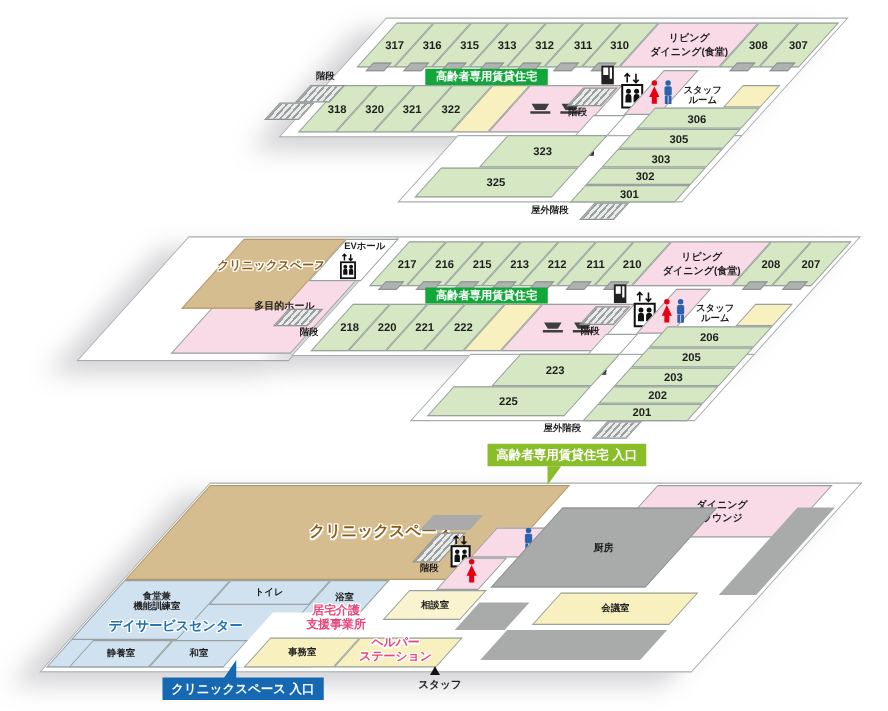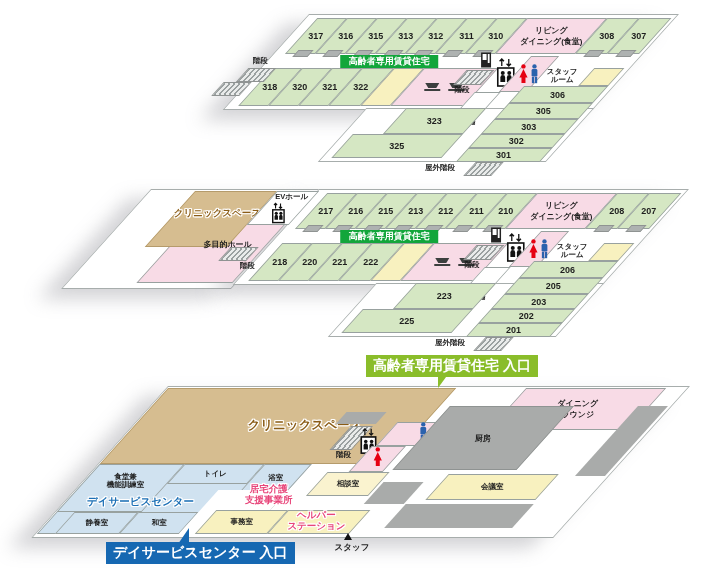--- a/index.html
+++ b/index.html
@@ -19,23 +19,23 @@
        line-height:1.12;white-space:nowrap;}
   .num{font-size:9px;font-weight:bold;color:#1e1e1e;}
   .sm{font-size:8px;font-weight:bold;color:#1e1e1e;}
   .xs{font-size:7.5px;font-weight:bold;color:#1e1e1e;}
   .vert{writing-mode:vertical-rl;letter-spacing:1px;}
   .stair{position:absolute;border:1px solid #8f9392;
          background:repeating-linear-gradient(90deg,#9aa0a0 0 2px,#e9ebea 2px 5px);}
   .badge{position:absolute;transform:skewX(42deg);background:#12a63b;color:#fff;
          font-size:9px;font-weight:bold;display:flex;align-items:center;justify-content:center;
          white-space:nowrap;padding:1px 3px;}
-  .callout{position:absolute;color:#fff;font-size:14px;font-weight:bold;
+  .callout{position:absolute;color:#fff;font-size:10px;font-weight:bold;
            display:flex;align-items:center;justify-content:center;white-space:nowrap;
-           padding:2px 7px;z-index:50;}
+           padding:2px 7px;z-index:50;margin-left:24px;}
   .ot{font-weight:bold;
       text-shadow:-1px -1px 0 #fff,1px -1px 0 #fff,-1px 1px 0 #fff,1px 1px 0 #fff,
                   0 -1px 0 #fff,0 1px 0 #fff,-1px 0 0 #fff,1px 0 0 #fff;}
   .brown{color:#8a5c16}.bluetxt{color:#1b6fb5}.redtxt{color:#e8457a}
   .d::after{content:"";position:absolute;left:32%;bottom:-4px;width:13px;height:5px;
             background:#aeb2b1;border:1px solid #8f9392;}
   .tri-up{width:0;height:0;border-left:4px solid transparent;border-right:4px solid transparent;
           border-bottom:7px solid #111;}
 </style>
 </head>
@@ -444,21 +444,21 @@
         <span>ステーション</span>
       </div>
   </div>
 
   <div class="callout" style="left:366px;top:355px;background:#8abd2a;">
       <span>高齢者専用賃貸住宅 入口</span>
     </div>
   <div style="position:absolute;left:438px;top:373px;width:0;height:0;border-top:15px solid #8abd2a;border-right:11px solid transparent;z-index:49;"></div>
 
   <div class="callout" style="left:106px;top:542px;background:#1668b2;">
-      <span>デイサービスセンター 入口</span>
+      <span>クリニックスペース 入口</span>
     </div>
   <div style="position:absolute;left:178px;top:528px;width:0;height:0;border-bottom:16px solid #1668b2;border-left:11px solid transparent;z-index:49;"></div>
 
   <div style="position:absolute;left:344px;top:533px;">
       <div class="tri-up"></div>
     </div>
   <div style="position:absolute;left:320px;top:542px;width:64px;text-align:center;font-size:8.5px;font-weight:bold;color:#1e1e1e;"><span>スタッフ</span></div>
 </div>
 
 </body></html>

